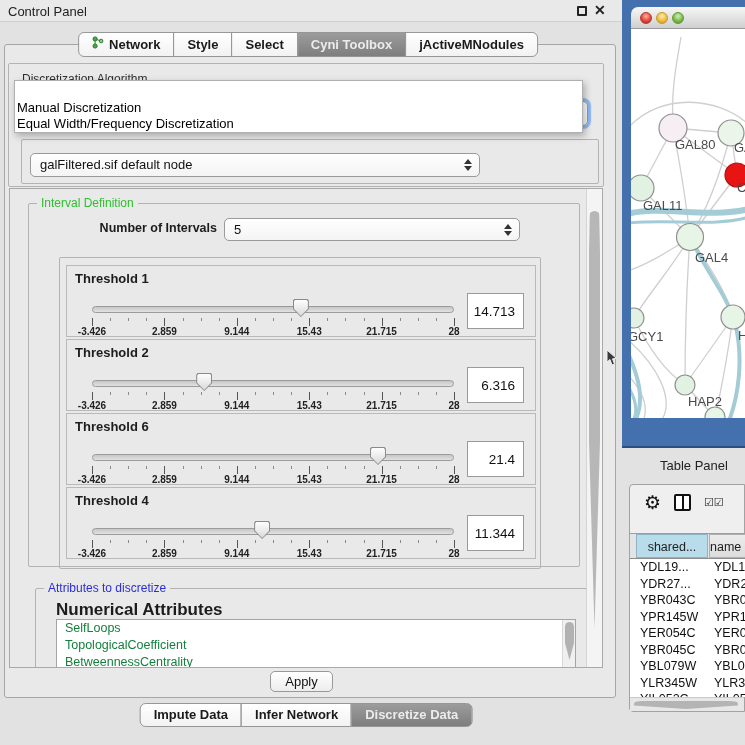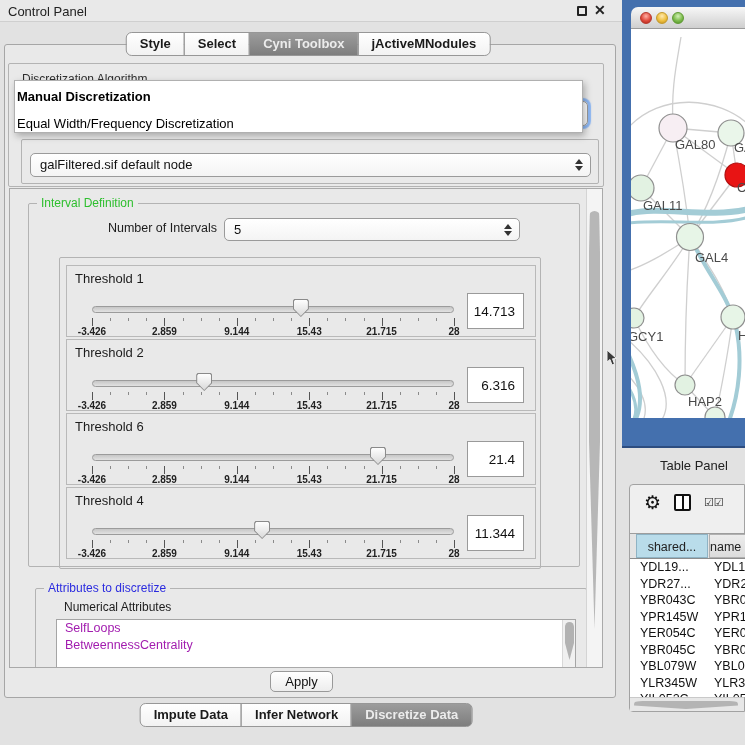--- a/index.html
+++ b/index.html
@@ -1,19 +1,19 @@
 <!DOCTYPE html>
 <html><head>
 <meta charset="utf-8">
 <style>
   * { margin:0; padding:0; box-sizing:border-box; }
   html,body { width:745px; height:745px; overflow:hidden; }
   body { font-family:"Liberation Sans", sans-serif; background:#e2e2e2; position:relative; font-size:12px; color:#1c1c1c; }
   .abs { position:absolute; }
-  .bold { font-weight:normal; }
+  .bold { font-weight:bold; }
 
   
   #titlebar { left:0; top:0; width:622px; height:22px; background:#e9e9e9; border-bottom:1px solid #cfcfcf; }
   #titlebar .ttl { position:absolute; left:8px; top:4px; font-size:13px; color:#222; }
   #float-btn { position:absolute; left:577px; top:6px; width:10px; height:10px; border:2px solid #222; border-radius:1px; cursor:default; }
   #close-btn { position:absolute; left:594px; top:2px; font-size:14px; font-weight:bold; color:#222; }
 
   
   .tabgroup { display:flex; z-index:30; }
   .tab { background:linear-gradient(#ffffff,#f2f2f2); border:1px solid #979797; margin-left:-1px; padding:3px 13px 4px 13px; font-size:13px; font-weight:600; color:#1a1a1a; white-space:nowrap; display:flex; align-items:center; gap:5px; }
@@ -31,27 +31,27 @@
 
   .combo { background:linear-gradient(#ffffff,#f4f4f4); border:1px solid #9a9a9a; border-radius:5px; position:absolute; line-height:22px; padding-left:9px; font-size:13px; color:#111; }
   .combo .arrows { position:absolute; right:7px; top:4px; width:8px; height:14px; }
   .combo .arrows i, .spin-arrows i { position:absolute; left:0; width:0; height:0; border-left:4px solid transparent; border-right:4px solid transparent; }
   .combo .arrows i.up { top:1px; border-bottom:5px solid #333; }
   .combo .arrows i.dn { bottom:1px; border-top:5px solid #333; }
   #algo-combo { left:22px; top:101px; width:566px; height:25px; box-shadow:0 0 1px 3px rgba(110,165,245,.75); z-index:4; }
 
   #tabledata-group { left:21px; top:139px; width:578px; height:45px; border:1px solid #b3b3b3; border-radius:2px; }
   #tabledata-title { left:30px; top:116px; color:#2f2f2f; }
-  #tabledata-combo { left:30px; top:153px; width:561px; height:24px; }
+  #tabledata-combo { left:30px; top:153px; width:450px; height:24px; }
 
   
   #algo-popup { left:14px; top:80px; width:569px; height:53px; background:#ffffff; border:1px solid #b0b0b0; box-shadow:2px 3px 7px rgba(0,0,0,.28); z-index:40; }
   #algo-popup .prompt { position:absolute; left:0; right:0; top:3px; text-align:center; color:#b9b9b9; font-size:12.5px; }
   #algo-popup .opt { position:absolute; left:2px; font-size:13px; color:#000; white-space:nowrap; }
-  #algo-popup .opt.o0 { top:8px; font-weight:bold; }
+  #algo-popup .opt.o0 { top:19px; font-weight:normal; }
   #algo-popup .opt.o1 { top:35px; }
 
   
   #scroll-panel { left:9px; top:188px; width:594px; height:480px; background:#e9e9e9; border:1px solid #a9a9a9; overflow:hidden; }
   #main-scrollbar { position:absolute; right:0; top:0; width:16px; height:478px; background:#f4f4f4; border-left:1px solid #d4d4d4; }
   #main-scrollbar .thumb { position:absolute; left:2px; top:22px; width:11px; height:418px; background:#b7b7b7; border-radius:6px; }
 
   #interval-group { position:absolute; left:18px; top:14px; width:552px; height:364px; border:1px solid #b3b3b3; border-radius:2px; }
   #interval-title { left:8px; top:-7px; color:#2ebf2e; }
   #count-label { position:absolute; left:60px; top:17px; width:128px; text-align:right; font-size:12.5px; }
@@ -69,23 +69,23 @@
   .thumb i { position:absolute; left:1px; top:1px; width:14px; height:16px; display:block; background:linear-gradient(#fefefe,#d9d9d9); clip-path:polygon(8% 0,92% 0,100% 10%,100% 55%,50% 100%,0 55%,0 10%); }
   .ticks { position:absolute; left:0; top:19px; width:100%; height:8px; }
   .ticks i { position:absolute; top:0; width:1px; height:3px; background:#8a8a8a; }
   .ticks i.major { height:8px; background:#555; }
   .scale-labels { position:absolute; left:0; top:27px; width:100%; height:11px; }
   .scale-labels span { position:absolute; transform:translateX(-50%); font-size:10px; font-weight:bold; color:#222; white-space:nowrap; }
   .th-value { position:absolute; left:400px; top:27px; width:57px; height:36px; border:1px solid #9a9a9a; background:#fff; font-family:"Liberation Sans",sans-serif; font-size:13.5px; text-align:right; padding-right:8px; color:#111; }
 
   #attr-group { position:absolute; left:25px; top:399px; width:552px; height:110px; border:1px solid #b3b3b3; border-radius:2px; }
   #attr-title { left:8px; top:-7px; color:#2b2bdf; }
-  #attr-sub { position:absolute; left:28px; top:11px; font-size:12px; }
+  #attr-sub { position:absolute; left:20px; top:11px; font-size:17px; }
   #attr-list { position:absolute; left:20px; top:30px; width:520px; height:60px; background:#fff; border:1px solid #a5a5a5; overflow:hidden; }
-  #attr-list .item { padding:1px 0 1px 8px; font-size:12.5px; color:#a21caf; line-height:15px; }
+  #attr-list .item { padding:1px 0 1px 8px; font-size:12.5px; color:#15803d; line-height:15px; }
   #list-scrollbar { position:absolute; right:0; top:0; width:13px; height:58px; background:#f0f0f0; border-left:1px solid #d8d8d8; }
   #list-scrollbar .thumb { position:absolute; left:2px; top:2px; width:9px; height:38px; background:#b2b2b2; border-radius:5px; }
 
   #apply-btn { left:270px; top:671px; width:63px; height:21px; background:linear-gradient(#ffffff,#ededed); border:1px solid #999; border-radius:5px; font-size:13px; text-align:center; line-height:19px; color:#111; }
 
   
   #net-frame { left:622px; top:0; width:123px; height:448px; background:#4470ae; border-bottom:2px solid #2d4d80; }
   #mac-titlebar { left:631px; top:7px; width:114px; height:22px; background:linear-gradient(#f7f7f7,#cfcfcf); border-bottom:1px solid #9a9a9a; border-radius:7px 0 0 0; }
   .light { position:absolute; top:5px; width:12px; height:12px; border-radius:50%; }
   #light-red { left:9px; background:radial-gradient(circle at 50% 32%, #ffb0a4, #e04a3c 55%, #a92417); border:1px solid #b5372b; }
@@ -121,20 +121,29 @@
 
 <div id="titlebar" class="abs">
   <span class="ttl">Control Panel</span>
   <span id="float-btn"></span>
   <span id="close-btn">✕</span>
 </div>
 
 <div id="outer-panel" class="abs"></div>
 
 <div id="top-tabs" class="abs tabgroup">
+  <div class="tab">
+    <span><svg width="12" height="13" viewBox="0 0 12 13">
+          <path d="M3,3 L3,10 M3,3 L9,5" stroke="#2f8f2f" stroke-width="1" fill="none"></path>
+          <circle cx="3" cy="3" r="2.1" fill="#45a845" stroke="#2a7c2a"></circle>
+          <circle cx="3" cy="10" r="2.1" fill="#45a845" stroke="#2a7c2a"></circle>
+          <circle cx="9" cy="5" r="1.8" fill="#8fcc8f" stroke="#2a7c2a"></circle>
+        </svg></span>
+    <span>Network</span>
+  </div>
   <div class="tab">
       <span>Style</span>
     </div>
   <div class="tab">
       <span>Select</span>
     </div>
   <div class="tab sel">
       <span>Cyni Toolbox</span>
     </div>
   <div class="tab">
@@ -357,20 +366,21 @@
         <input class="th-value" value="11.344" style="">
       </div>
     </div>
   </div>
 
   <div id="attr-group">
     <span id="attr-title" class="grouptitle">Attributes to discretize</span>
     <div id="attr-sub" class="bold">Numerical Attributes</div>
     <div id="attr-list">
       <div class="item">SelfLoops</div>
+      <div class="item">TopologicalCoefficient</div>
       <div class="item">BetweennessCentrality</div>
       <div id="list-scrollbar">
           <div class="thumb"></div>
         </div>
     </div>
   </div>
 
   <div id="main-scrollbar">
       <div class="thumb"></div>
     </div>

